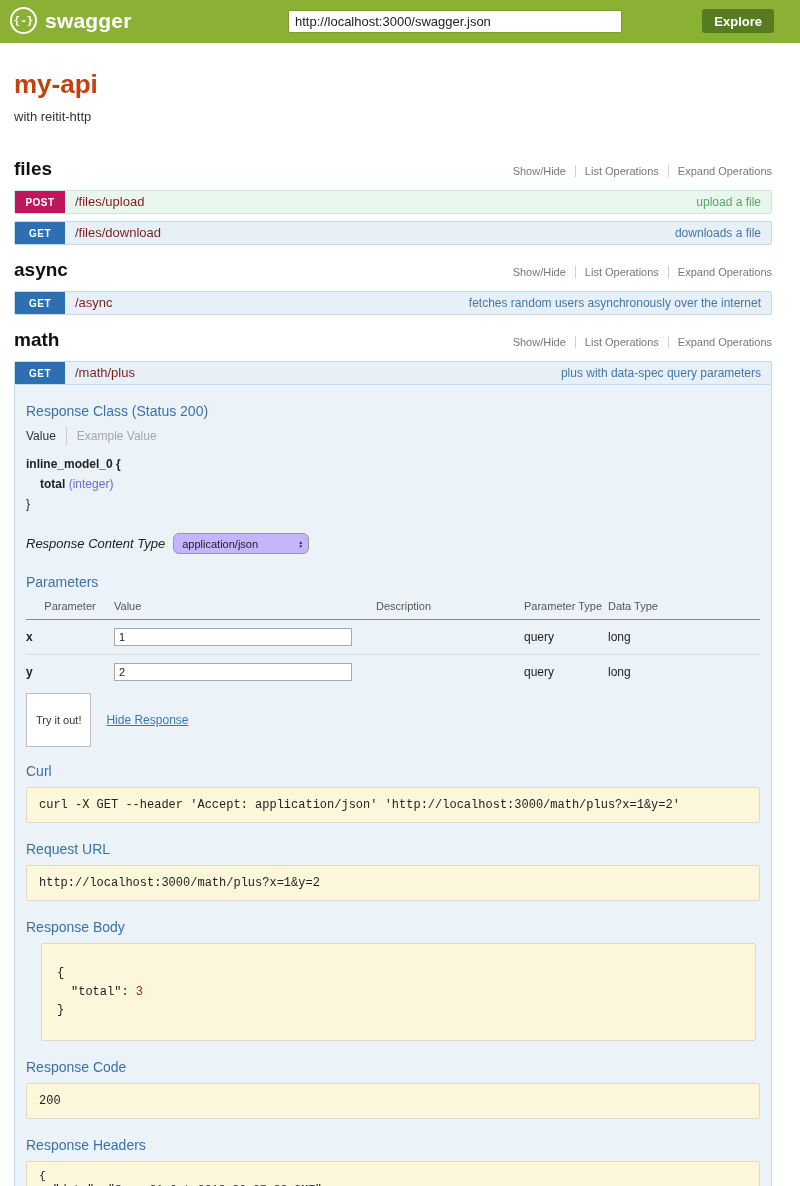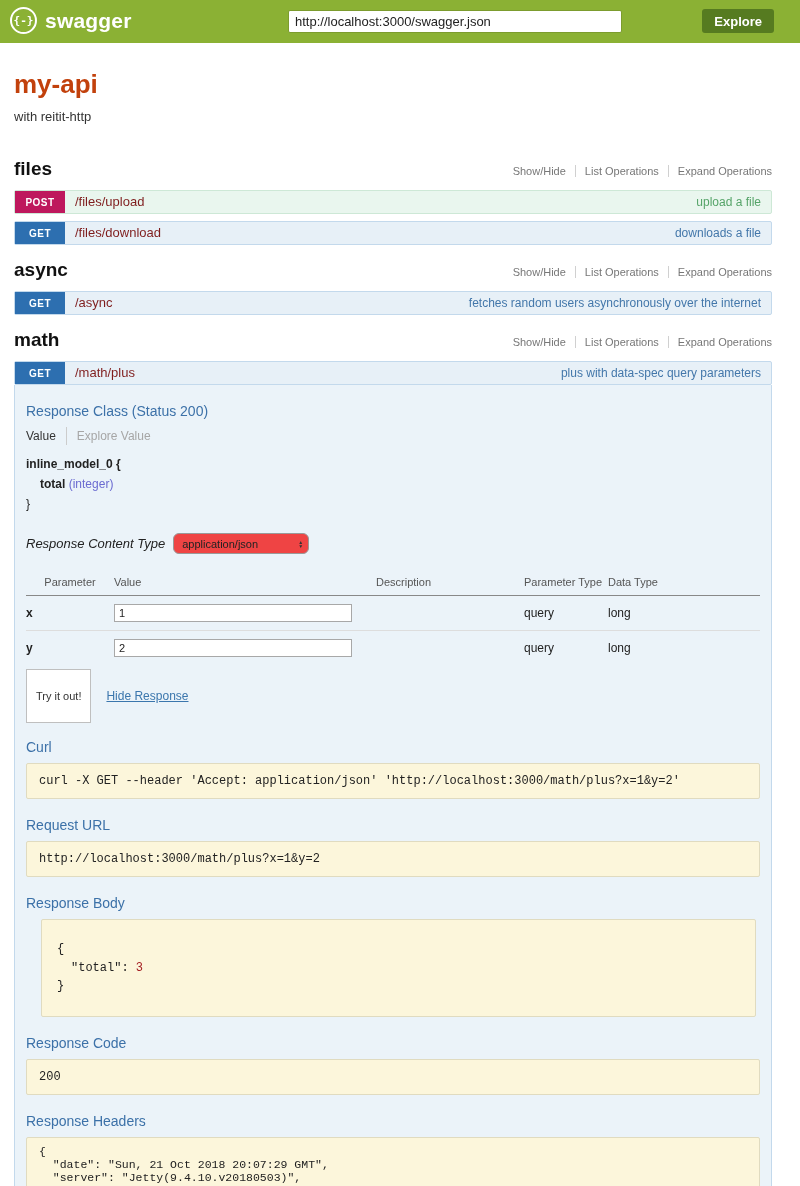--- a/index.html
+++ b/index.html
@@ -98,21 +98,21 @@
   .model-sig .prop-line { padding-left: 14px; margin: 6px 0; }
   .model-sig .prop-name { font-weight: bold; }
   .model-sig .prop-type { color: #6b6bd1; }
 
   .rct-row { display: flex; align-items: center; margin: 22px 0 20px; }
   .rct-label { font-size: 13px; color: #222; font-style: italic; }
   .fake-select {
     margin-left: 8px;
     display: inline-flex; align-items: center; justify-content: space-between;
     width: 136px; height: 21px;
-    background: #ef4444; border: 1px solid #999; border-radius: 6px;
+    background: #c4b5fd; border: 1px solid #999; border-radius: 6px;
     padding: 0 5px 0 8px; font-size: 11px; color: #222; cursor: pointer;
   }
   .sel-arrows { font-size: 5px; line-height: 4px; color: #333; text-align: center; }
 
   .params-table { width: 100%; border-collapse: collapse; margin-bottom: 4px; }
   .params-table th {
     text-align: left; font-weight: normal; color: #555; font-size: 11px;
     padding: 2px 0 7px; border-bottom: 1px solid #888;
   }
   .params-table td { padding: 8px 0; font-size: 12px; color: #222; vertical-align: middle; }
@@ -222,40 +222,41 @@
       <span class="method">GET</span>
       <a class="path">/math/plus</a>
       <a class="summary">plus with data-spec query parameters</a>
     </div>
     <div class="op-content">
 
       <div class="blue-h">Response Class (Status 200)</div>
 
       <div class="model-tabs">
         <span class="tab active">Value</span>
-        <span class="tab inactive">Explore Value</span>
+        <span class="tab inactive">Example Value</span>
       </div>
 
       <div class="model-sig">
         <div class="decl">inline_model_0 {</div>
         <div class="prop-line">
           <span class="prop-name">total</span>
           <span class="prop-type">(integer)</span>
         </div>
         <div>}</div>
       </div>
 
       <div class="rct-row">
         <span class="rct-label">Response Content Type</span>
         <span class="fake-select">
           <span>application/json</span>
           <span class="sel-arrows">▲<br>▼</span>
         </span>
       </div>
 
+      <div class="blue-h">Parameters</div>
       <table class="params-table">
         <thead>
           <tr>
             <th class="c-param">Parameter</th>
             <th class="c-value">Value</th>
             <th class="c-desc">Description</th>
             <th class="c-ptype">Parameter Type</th>
             <th>Data Type</th>
           </tr>
         </thead>

